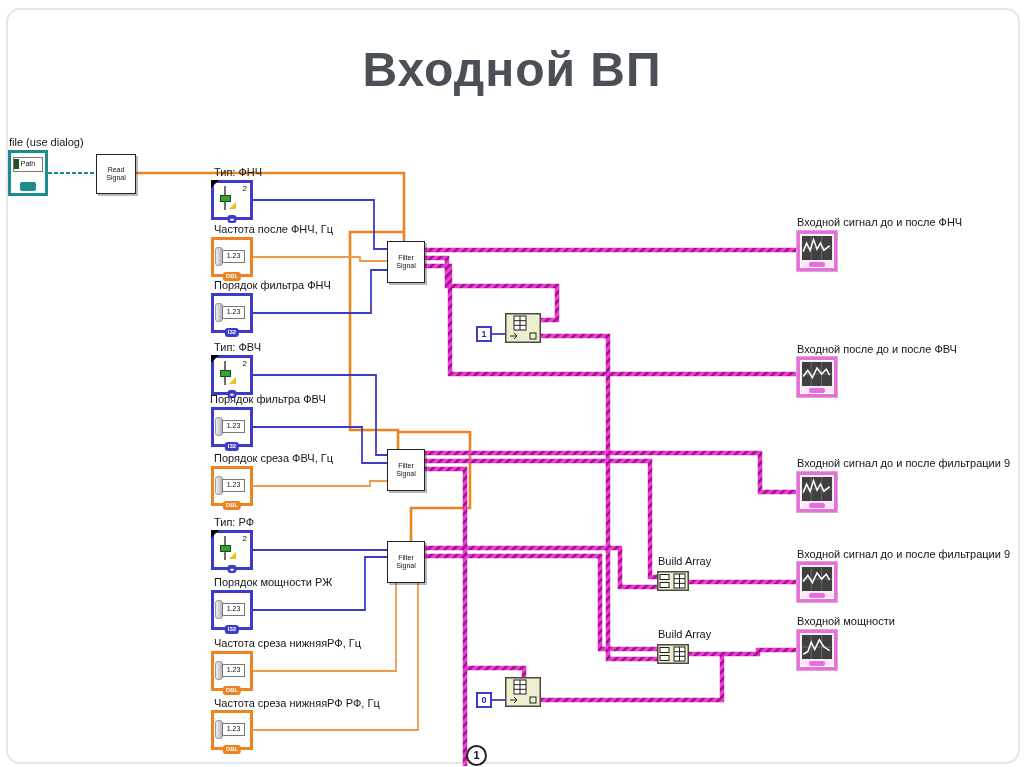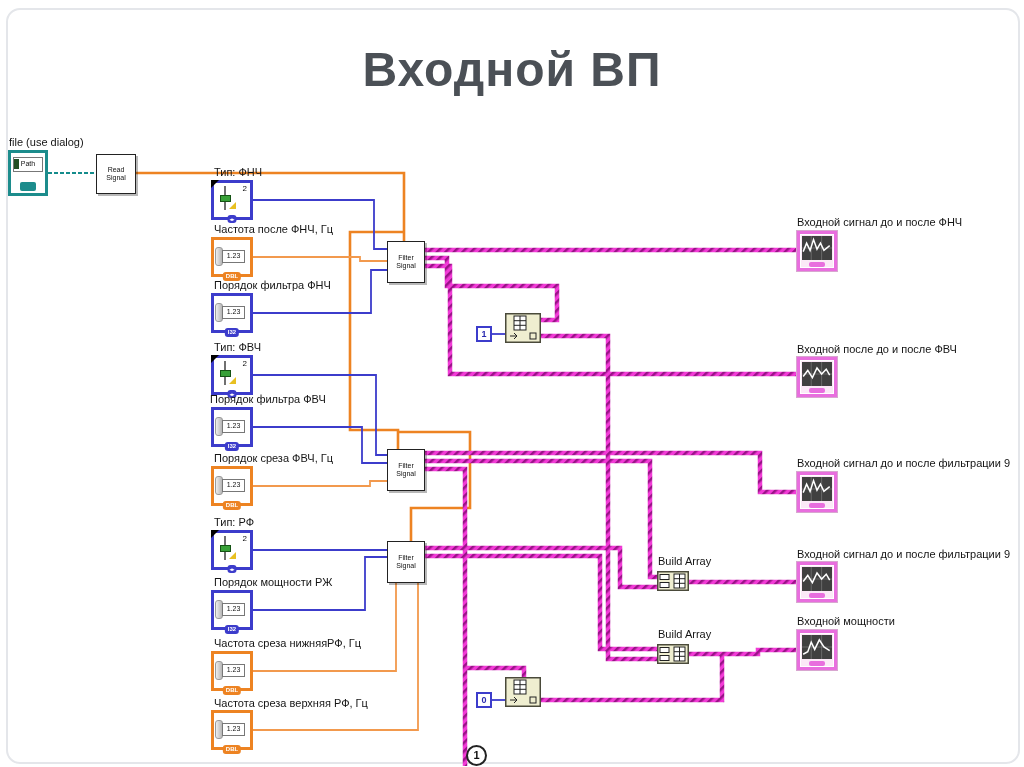--- a/index.html
+++ b/index.html
@@ -202,21 +202,21 @@
   <div class="dtag i32">I32</div>
 </div>
 
 <div class="nlabel" style="left:214px;top:637px">Частота среза нижняяРФ, Гц</div>
 <div class="ctrl orange" style="left:211px;top:651px">
   <div class="wheel"></div>
   <div class="numdisp">1.23</div>
   <div class="dtag dbl">DBL</div>
 </div>
 
-<div class="nlabel" style="left:214px;top:697px">Частота среза верхняя РФ, Гц</div>
+<div class="nlabel" style="left:214px;top:697px">Частота среза нижняяРФ РФ, Гц</div>
 <div class="ctrl orange" style="left:211px;top:710px">
   <div class="wheel"></div>
   <div class="numdisp">1.23</div>
   <div class="dtag dbl">DBL</div>
 </div>
 
 <div class="fnode" style="left:387px;top:241px;width:34px;height:38px">
   <span>Filter Signal</span>
 </div>
 <div class="fnode" style="left:387px;top:449px;width:34px;height:38px">

